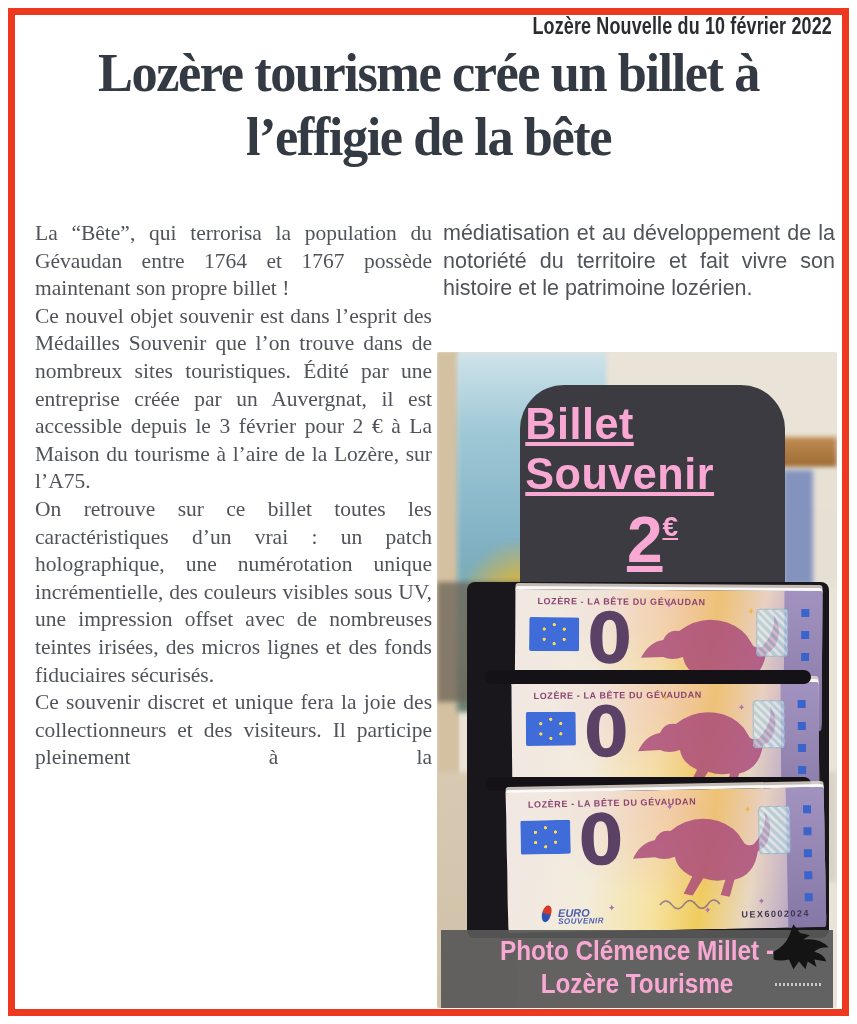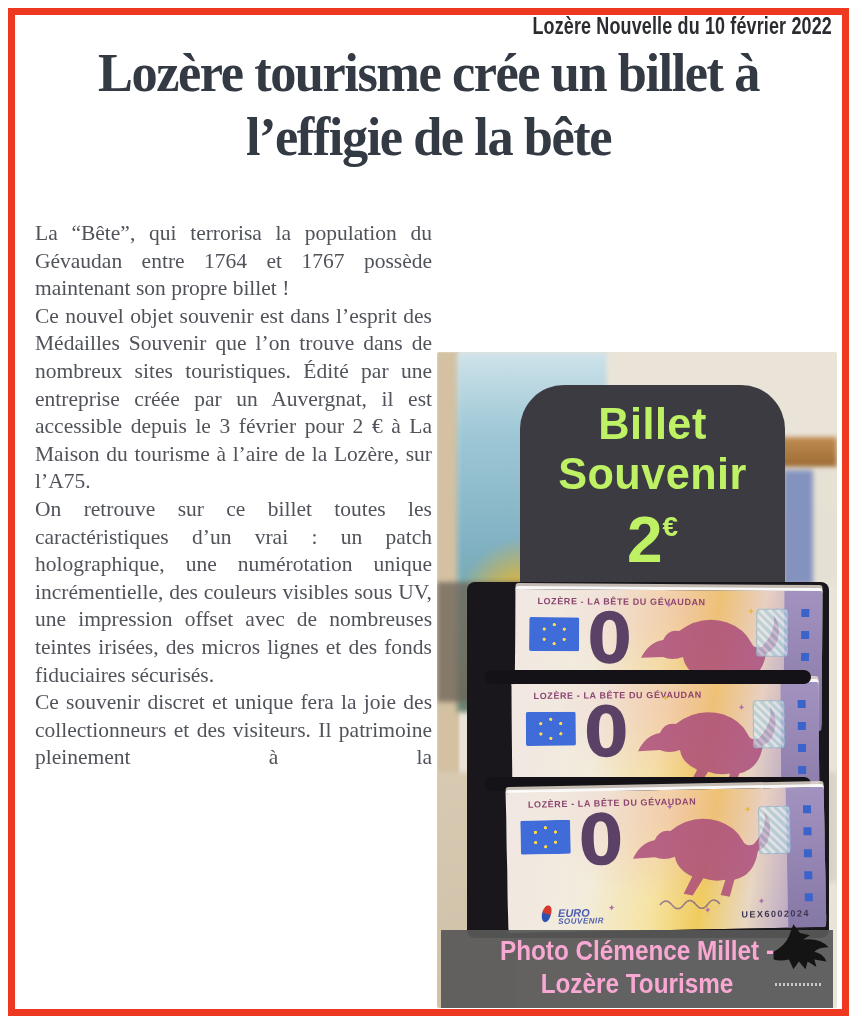--- a/index.html
+++ b/index.html
@@ -37,21 +37,21 @@
   .bg-desk{left:0;top:420px;width:80px;height:236px;background:linear-gradient(180deg,#d8cab2,#cfc0a8);}
   .bg-right{left:170px;top:0;width:230px;height:656px;background:#eae4d8;}
   .bg-shelf{left:235px;top:85px;width:165px;height:30px;background:linear-gradient(180deg,#c08c52,#9c6a33);}
   .bg-cards{left:250px;top:118px;width:150px;height:115px;
             background:linear-gradient(90deg,#7b8fc7 0 28px,#d8d4c8 28px 44px,#9aa7c0 44px 74px,#e6e0d4 74px 96px,#6a7fb8 96px 126px,#e6e0d4 126px 150px);opacity:.8;}
   .bg-lowshelf{left:250px;top:420px;width:150px;height:110px;background:#d9d3c7;}
   .bg-bluebox{left:268px;top:432px;width:120px;height:70px;background:#50689f;opacity:.85;}
 
   
   .sign{position:absolute;left:83px;top:33px;width:265px;height:215px;background:#3c3b41;
-        border-radius:44px 44px 0 0;z-index:1;text-align:center;color:#bef264;}
+        border-radius:44px 44px 0 0;z-index:1;text-align:left;color:#f9a8d4;text-decoration:underline;}
   .sign-line{font-weight:700;font-size:45px;line-height:50px;letter-spacing:.5px;
              transform:scaleX(.96);}
   .sign-line1{margin-top:14px;}
   .price{display:flex;justify-content:center;align-items:flex-start;margin-top:12px;font-weight:700;}
   .price-val{font-size:64px;line-height:58px;}
   .price-cur{font-size:28px;line-height:28px;margin-top:2px;}
 
   
   .rack{position:absolute;left:30px;top:230px;width:362px;height:356px;background:#19171b;
         border-radius:8px;z-index:2;}
@@ -116,23 +116,26 @@
   <div class="frame">
 
     <div class="source-line">Lozère Nouvelle du 10 février 2022</div>
 
     <h1 class="headline">Lozère tourisme crée un billet à l’effigie de la bête</h1>
 
     <div class="col col-left">
       <p>La “Bête”, qui terrorisa la population du Gévaudan entre 1764  et 1767 possède maintenant son propre billet&nbsp;!</p>
       <p>Ce nouvel objet souvenir est dans l’esprit des Médailles Souvenir que l’on trouve dans de nombreux sites touristiques. Édité par une entre­prise créée par un Auvergnat, il est accessible depuis le 3 février pour 2 € à La Maison du tourisme à l’aire de la Lozère, sur l’A75.</p>
       <p>On retrouve sur ce billet toutes les caractéristiques d’un vrai&nbsp;: un patch holographique, une numérotation unique incrémentielle, des couleurs visibles sous UV, une impression offset avec de nombreuses teintes irisées, des micros lignes et des fonds fiduciaires sécurisés.</p>
-      <p class="cont">Ce souvenir discret et unique fera la joie des collectionneurs et des vi­siteurs. Il patrimoine pleinement à la</p>
+      <p class="cont">Ce souvenir discret et unique fera la joie des collectionneurs et des vi­siteurs. Il participe pleinement à la</p>
     </div>
 
+    <div class="col col-right">
+      <p>médiatisation et au développement de la notoriété du territoire et fait vivre son histoire et le patrimoine lozérien.</p>
+    </div>
 
     <div class="photo">
 
       <div class="bg bg-leftstrip"></div>
       <div class="bg bg-poster"></div>
       <div class="bg bg-posterblotch"></div>
       <div class="bg bg-leftdark"></div>
       <div class="bg bg-desk"></div>
       <div class="bg bg-right"></div>
       <div class="bg bg-shelf"></div>

